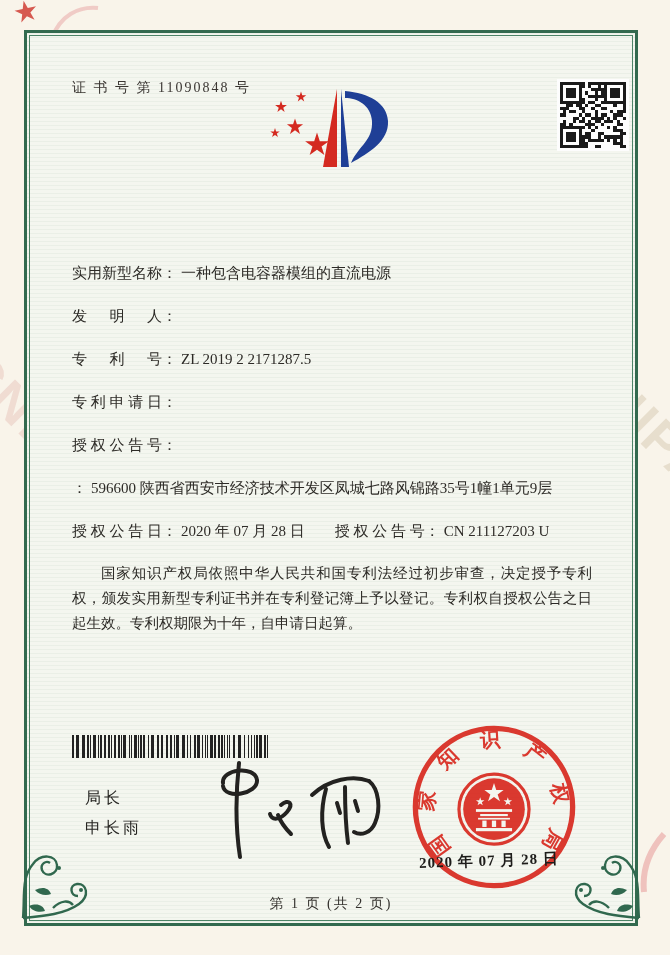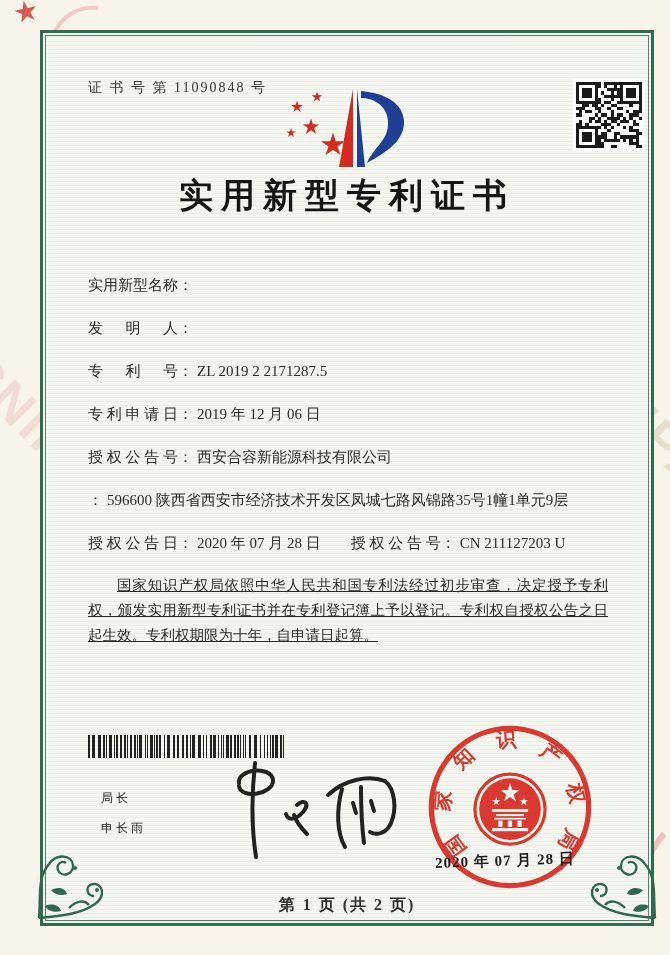--- a/index.html
+++ b/index.html
@@ -12,55 +12,55 @@
   
   .wm{position:absolute;font-family:"Liberation Sans","DejaVu Sans",sans-serif;
       font-weight:bold;letter-spacing:3px;transform:rotate(45deg);
       pointer-events:none;z-index:1;user-select:none;}
   .wm1{left:150px;top:74px;font-size:44px;color:rgba(233,178,176,.55);}
   .wm2{left:408px;top:240px;font-size:46px;color:rgba(206,192,170,.55);}
   .wm3{left:-54px;top:392px;font-size:52px;color:rgba(228,190,182,.45);}
   .wm4{left:556px;top:390px;font-size:52px;color:rgba(214,199,176,.5);}
   .corner-mark{position:absolute;z-index:1;pointer-events:none;}
   
-  .sheet{position:absolute;left:40px;top:30px;width:608px;height:890px;
+  .sheet{position:absolute;left:24px;top:30px;width:608px;height:890px;
     border:3px solid #336a4f;z-index:2;
     background:
       repeating-linear-gradient(180deg,rgba(120,160,130,.08) 0 1px,rgba(0,0,0,0) 1px 4px),
       #f4f6ef;}
   .sheet-inner{position:absolute;inset:2px;border:1px solid #4d8367;pointer-events:none;}
   
   .cert-no{position:absolute;left:45px;top:46px;font-size:14px;letter-spacing:2px;color:#3a3632;}
   .logo{position:absolute;left:218px;top:50px;width:150px;height:92px;}
   .qr{position:absolute;left:530px;top:46px;width:66px;height:66px;background:#fdfdfd;padding:3px;}
   .doc-title{position:absolute;left:0;top:140px;width:100%;text-align:center;
     font-size:34px;font-weight:bold;letter-spacing:8px;color:#161513;}
   
   .content{position:absolute;left:45px;top:228px;width:520px;font-size:15px;}
-  .field{display:flex;margin-bottom:19px;line-height:24px;margin-top:12px;}
+  .field{display:flex;margin-bottom:19px;line-height:24px;}
   .flabel{display:inline-block;width:90px;text-align:justify;text-align-last:justify;
     flex:0 0 90px;color:#2c2a26;}
   .fcolon{flex:0 0 auto;margin-right:4px;}
   .fvalue{flex:1 1 auto;color:#2c2a26;}
   .field-row{display:flex;margin-bottom:18px;line-height:24px;}
   .field-row .grp{display:flex;}
   .field-row .grp2{margin-left:30px;justify-content:flex-end;}
   
   .paras{margin-top:6px;font-size:14.5px;line-height:1.72;text-align:justify;color:#2b2925;}
-  .paras p{margin:0 0 2px 0;text-indent:2em;text-decoration:underline;}
+  .paras p{margin:0 0 2px 0;text-indent:2em;}
   
   .barcode{position:absolute;left:45px;top:702px;width:196px;height:23px;}
-  .signoff{position:absolute;left:58px;top:750px;font-size:12px;line-height:30px;
+  .signoff{position:absolute;left:58px;top:750px;font-size:16px;line-height:30px;
     letter-spacing:3px;color:#262522;}
   .signature{position:absolute;left:150px;top:718px;width:240px;height:120px;}
   .seal{position:absolute;left:382px;top:688px;width:170px;height:172px;}
   .seal-date{position:absolute;left:392px;top:818px;width:170px;font-size:15px;font-weight:bold;
     letter-spacing:1px;color:#1d1c1a;white-space:nowrap;transform:rotate(-2deg);}
   .footer{position:absolute;left:0;top:862px;width:100%;text-align:center;
-    font-size:16px;letter-spacing:2px;color:#33312d;font-weight:bold;}
+    font-size:14px;letter-spacing:2px;color:#33312d;}
   .flourish{position:absolute;width:100px;height:100px;z-index:3;}
   .flourish.bl{left:-14px;top:795px;}
   .flourish.br{right:-14px;top:795px;transform:scaleX(-1);}
   svg{display:block;}
 </style>
 </head>
 <body>
 
 <svg width="0" height="0" style="position:absolute" aria-hidden="true">
   <defs>
@@ -241,45 +241,43 @@
       <rect x="1" y="1" width="5" height="5" fill="#fdfdfd"></rect>
       <rect x="2" y="2" width="3" height="3" fill="#1a1a1a"></rect>
       <rect x="14" y="0" width="7" height="7" fill="#1a1a1a"></rect>
       <rect x="15" y="1" width="5" height="5" fill="#fdfdfd"></rect>
       <rect x="16" y="2" width="3" height="3" fill="#1a1a1a"></rect>
       <rect x="0" y="14" width="7" height="7" fill="#1a1a1a"></rect>
       <rect x="1" y="15" width="5" height="5" fill="#fdfdfd"></rect>
       <rect x="2" y="16" width="3" height="3" fill="#1a1a1a"></rect>
     </svg>
 
-  <div class="doc-title">实用新型专利证书</div>
 
   <div class="content">
     <div class="field">
       <span class="flabel">实用新型名称</span>
         <span class="fcolon">：</span>
+      <span class="fvalue">一种包含电容器模组的直流电源</span>
     </div>
     <div class="field">
       <span class="flabel">发明人</span>
         <span class="fcolon">：</span>
     </div>
     <div class="field">
       <span class="flabel">专利号</span>
         <span class="fcolon">：</span>
       <span class="fvalue">ZL 2019 2 2171287.5</span>
     </div>
     <div class="field">
       <span class="flabel">专利申请日</span>
         <span class="fcolon">：</span>
-      <span class="fvalue">2019 年 12 月 06 日</span>
     </div>
     <div class="field">
       <span class="flabel">授权公告号</span>
         <span class="fcolon">：</span>
-      <span class="fvalue">西安合容新能源科技有限公司</span>
     </div>
     <div class="field">
         <span class="fcolon">：</span>
       <span class="fvalue">596600 陕西省西安市经济技术开发区凤城七路风锦路35号1幢1单元9层</span>
     </div>
     <div class="field-row">
       <span class="grp">
         <span class="flabel">授权公告日</span>
           <span class="fcolon">：</span>
         <span>2020 年 07 月 28 日</span>

